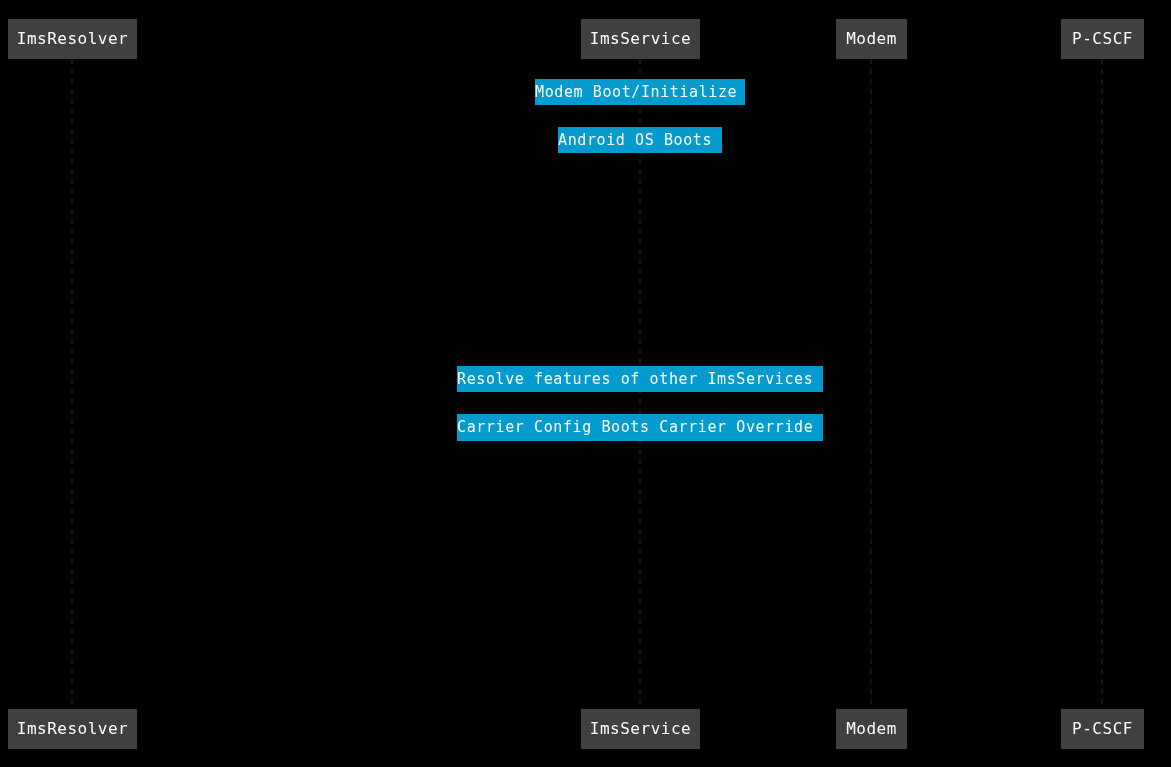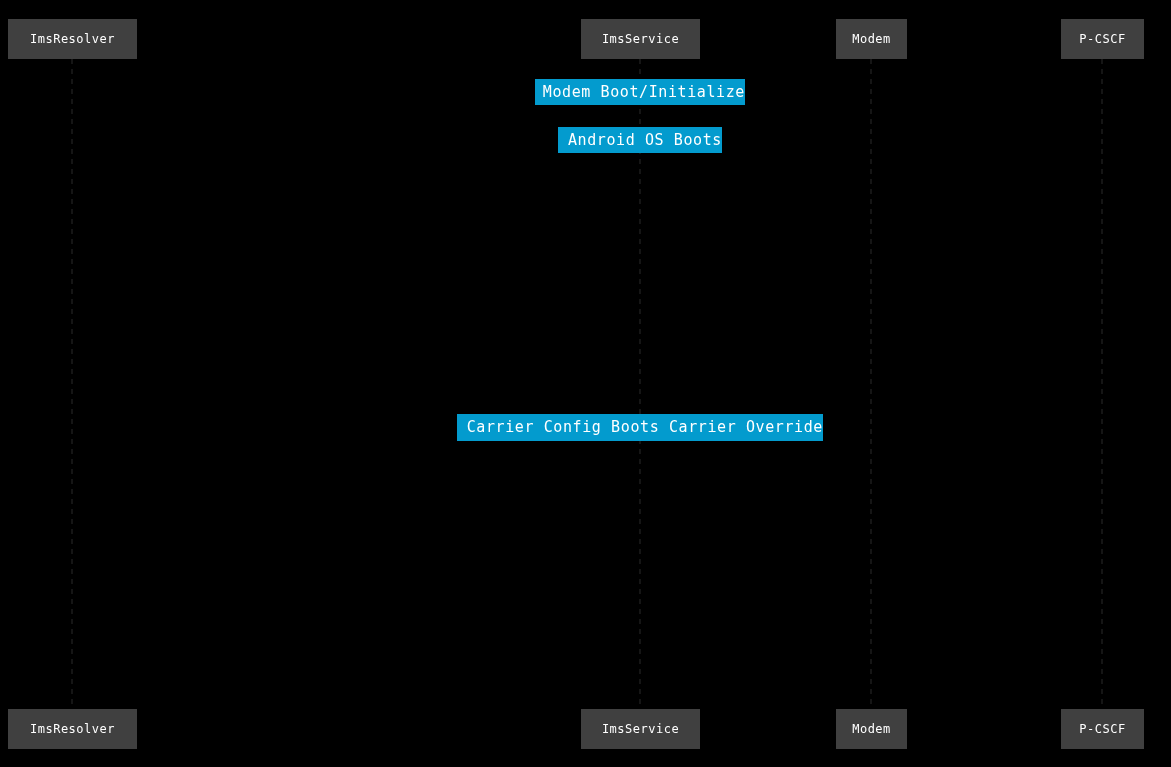--- a/index.html
+++ b/index.html
@@ -35,35 +35,35 @@
     background-repeat: repeat-y;
   }
   
   .participant {
     position: absolute;
     background: #404040;
     color: #ffffff;
     display: flex;
     align-items: center;
     justify-content: center;
-    font-size: 12px;
+    font-size: 16px;
     letter-spacing: 0.5px;
     line-height: 1;
     white-space: nowrap;
     box-sizing: border-box;
     font-family: "DejaVu Sans Mono", "Liberation Mono", monospace;
   }
   
   .note {
     position: absolute;
     background: #039BCE;
     color: #ffffff;
     display: flex;
     align-items: center;
-    justify-content: flex-end;
+    justify-content: flex-start;
     font-size: 15px;
     letter-spacing: 0.6px;
     line-height: 1;
     white-space: nowrap;
     box-sizing: border-box;
     font-family: "DejaVu Sans Mono", "Liberation Mono", monospace;
   }
 </style>
 </head>
 <body>
@@ -87,20 +87,23 @@
   <div class="participant" style="left:1061px; top:19px; width:83px; height:40px;">
     <span>P-CSCF</span>
   </div>
 
   <div class="note" style="left:535px; top:79px; width:210px; height:26px;">
     <span>Modem Boot/Initialize</span>
   </div>
   <div class="note" style="left:558px; top:127px; width:164px; height:26px;">
     <span>Android OS Boots</span>
   </div>
+  <div class="note" style="left:457px; top:366px; width:366px; height:26px;">
+    <span>Resolve features of other ImsServices</span>
+  </div>
   <div class="note" style="left:457px; top:414px; width:366px; height:27px;">
     <span>Carrier Config Boots Carrier Override</span>
   </div>
 
   <div class="participant" style="left:8px; top:709px; width:129px; height:40px;">
     <span>ImsResolver</span>
   </div>
   <div class="participant" style="left:581px; top:709px; width:119px; height:40px;">
     <span>ImsService</span>
   </div>

